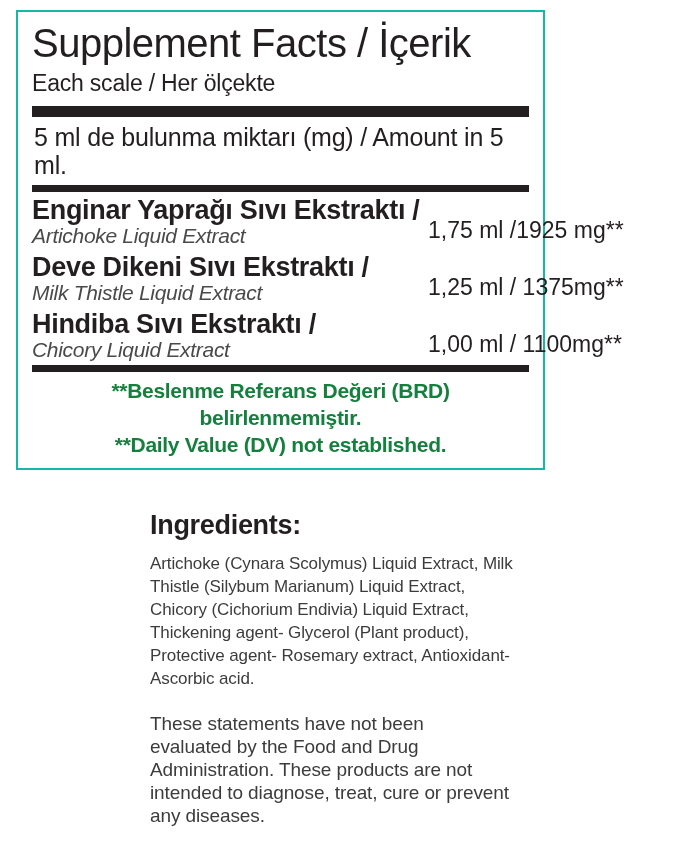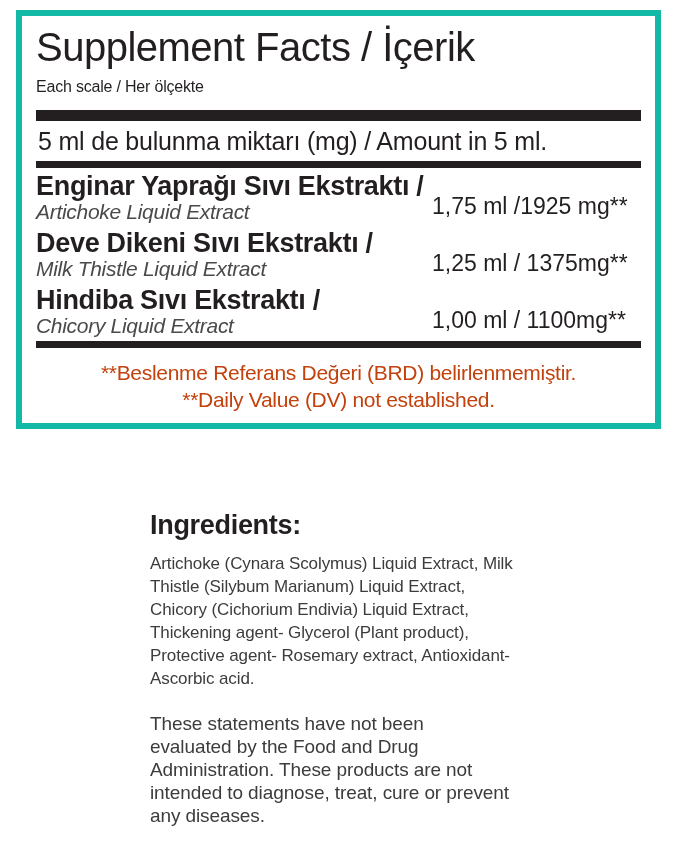--- a/index.html
+++ b/index.html
@@ -19,37 +19,37 @@
     position: relative;
     width: 679px;
     height: 845px;
   }
 
   
   .facts-panel {
     position: absolute;
     left: 16px;
     top: 10px;
-    width: 645px;
+    width: 529px;
     box-sizing: border-box;
-    border: 6px solid #14b8a6;
+    border: 2px solid #14b8a6;
     background: #ffffff;
     padding: 8px 14px 10px 14px;
   }
 
   .facts-title {
     font-size: 40px;
     line-height: 46px;
     font-weight: 400;
     letter-spacing: -0.5px;
     white-space: nowrap;
   }
 
   .facts-sub {
-    font-size: 16px;
+    font-size: 23px;
     line-height: 30px;
     font-weight: 400;
     margin-top: 2px;
     letter-spacing: -0.2px;
   }
 
   .rule-thick {
     height: 11px;
     background: #231f20;
     margin: 8px 0 0 0;
@@ -106,23 +106,24 @@
     text-align: left;
     padding-top: 18px;
     padding-left: 6px;
     white-space: nowrap;
   }
 
   .footnote {
     text-align: center;
     font-size: 21px;
     line-height: 27px;
-    padding-top: 11px;
-    color: #c2410c;
-    letter-spacing: -0.3px;
+    padding-top: 5px;
+    color: #15803d;
+    letter-spacing: -0.3px;
+    font-weight: bold;
   }
   .footnote .fn1 { display: block; }
   .footnote .fn2 { display: block; }
 
   
   .ingredients {
     position: absolute;
     left: 150px;
     top: 508px;
     width: 420px;

